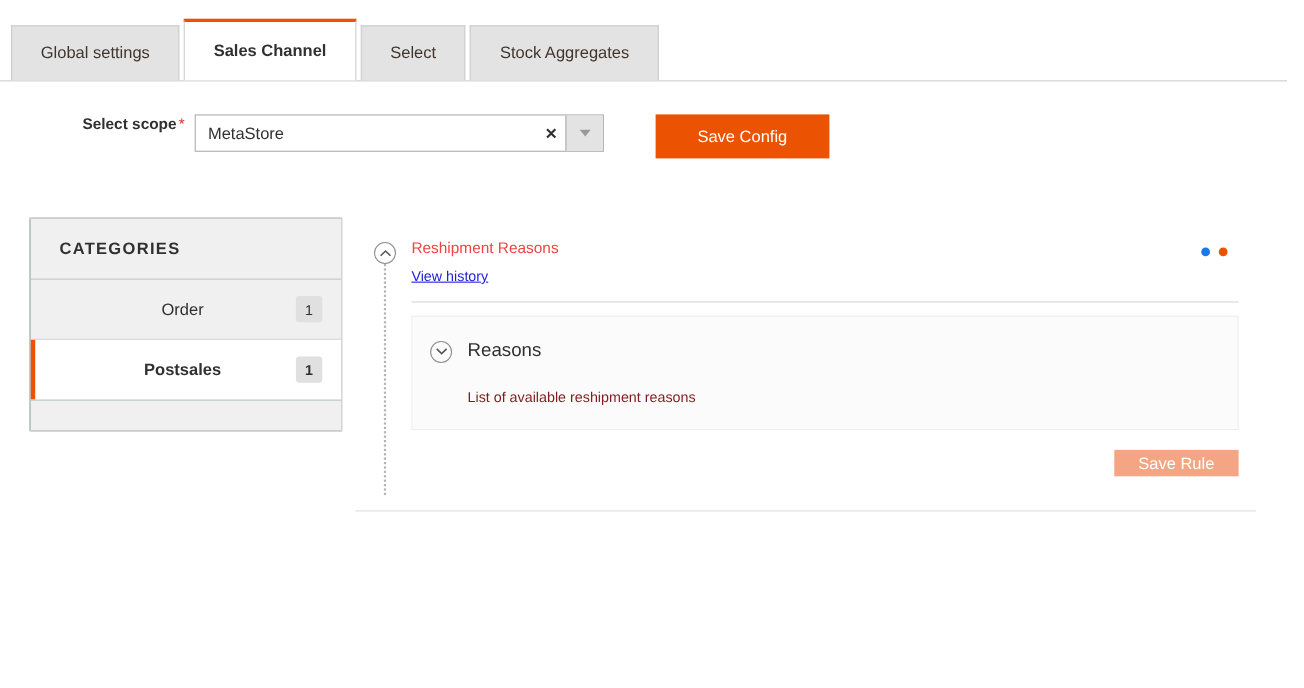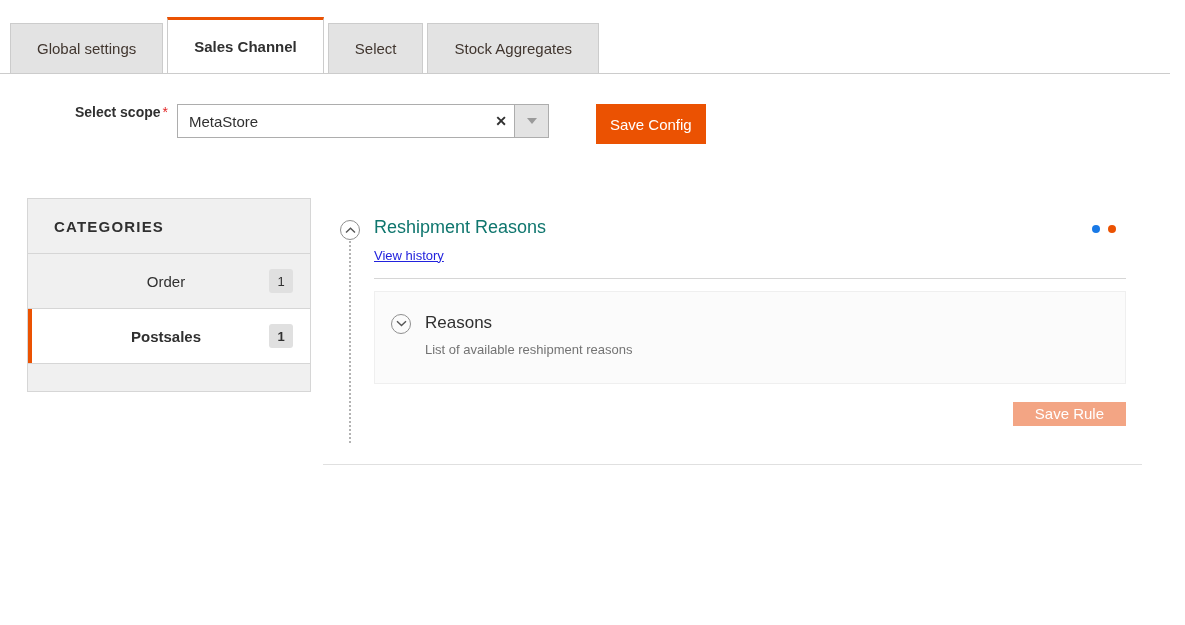--- a/index.html
+++ b/index.html
@@ -115,21 +115,21 @@
   }
   .caret-down {
     width: 0; height: 0;
     border-left: 5px solid transparent;
     border-right: 5px solid transparent;
     border-top: 6px solid #9a9a9a;
   }
   .save-config {
     margin-left: 47px;
     height: 40px;
-    padding: 0 14px;
+    padding: 0 38px;
     background: #eb5202;
     border: none;
     color: #ffffff;
     font-size: 15px;
     font-family: "Liberation Sans", sans-serif;
     cursor: pointer;
   }
 
   
   .sidebar {
@@ -225,22 +225,22 @@
     border: 1px solid #8f8f8f;
     background: #ffffff;
     display: flex;
     align-items: center;
     justify-content: center;
     cursor: pointer;
     z-index: 2;
   }
   .circ-icon svg { display: block; }
   .section-title {
-    font-size: 18px;
-    color: #0f766e;
+    font-size: 14px;
+    color: #ef4444;
     padding-top: 19px;
     line-height: 1.2;
   }
   .view-history {
     display: inline-block;
     margin-top: 9px;
     font-size: 13px;
     color: #2222dd;
     text-decoration: underline;
     cursor: pointer;
@@ -285,23 +285,23 @@
     align-items: center;
     justify-content: center;
     cursor: pointer;
   }
   .sub-title {
     font-size: 17px;
     color: #303030;
     line-height: 1.1;
   }
   .sub-desc {
-    margin-top: 10px;
+    margin-top: 25px;
     font-size: 13px;
-    color: #737373;
+    color: #7f1d1d;
   }
 
   .rule-actions {
     width: 752px;
     display: flex;
     justify-content: flex-end;
     margin-top: 18px;
   }
   .save-rule {
     height: 24px;

